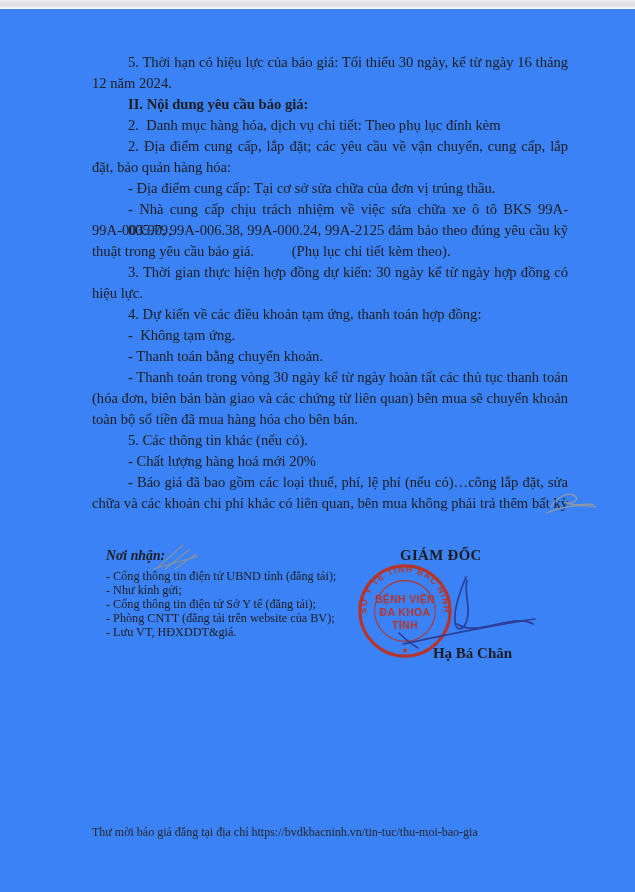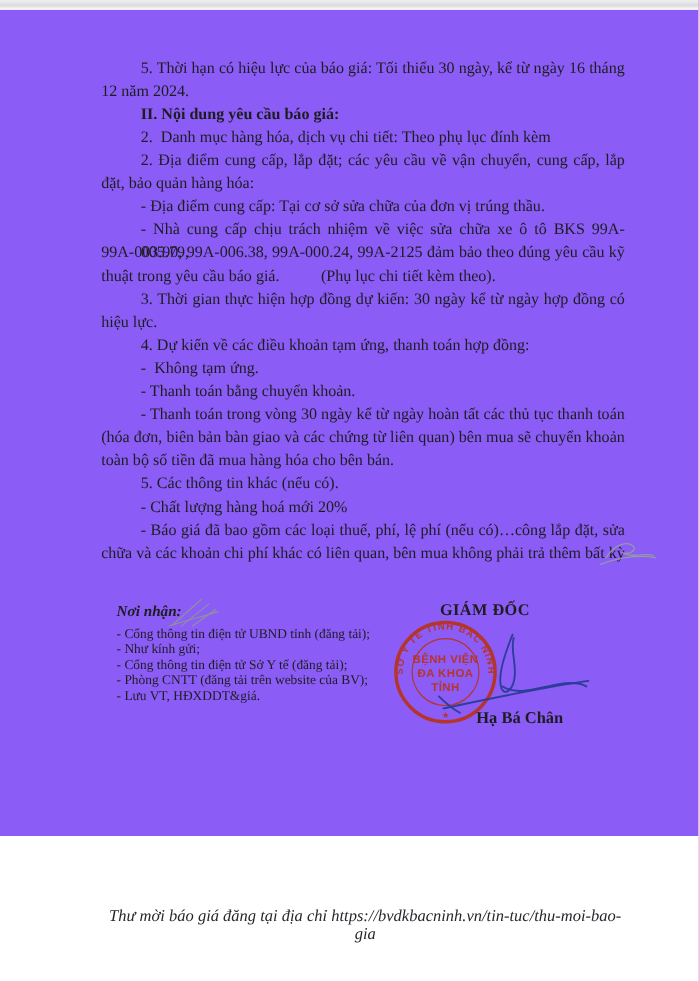--- a/index.html
+++ b/index.html
@@ -1,17 +1,17 @@
 <!DOCTYPE html>
 <html><head>
 <meta charset="utf-8">
 <style>
   html,body{margin:0;padding:0;background:#ffffff;}
   body{width:635px;height:892px;overflow:hidden;}
-  .page{position:relative;width:635px;height:760px;background:#8b5cf6;
+  .page{position:relative;width:635px;height:892px;background:#3b82f6;
         font-family:"Liberation Serif","DejaVu Serif",serif;color:#1d1d1f;}
   .scan-edge{position:absolute;top:0;left:0;width:635px;height:9px;
         background:linear-gradient(to bottom,#f0f0f1 0%,#dcdcdf 55%,#ffffff 100%);}
   
   .doc-body{position:absolute;left:92px;top:52px;width:476px;
         font-size:14.6px;}
   .ln{height:21px;line-height:21px;white-space:pre-wrap;}
   .ln.j{text-align:justify;text-align-last:justify;white-space:normal;}
   .ln.ind{padding-left:36px;}
   .ln.b{font-weight:bold;}
@@ -28,21 +28,21 @@
   .ring-text{font-size:8.8px;letter-spacing:1.2px;}
   .center-text{font-size:10.6px;letter-spacing:.4px;}
   .star-text{font-size:8px;}
   .sig-ink{position:absolute;left:396px;top:564px;width:150px;height:85px;}
   .sign-name{position:absolute;left:400px;top:645px;width:145px;text-align:center;
         font-weight:bold;font-size:15px;}
   .paraph-right{position:absolute;left:543px;top:488px;width:56px;height:32px;}
   .paraph-notice{position:absolute;left:149px;top:542px;width:52px;height:30px;}
   
   .footer{position:absolute;left:92px;top:825px;width:480px;
-        font-style:italic;font-size:15px;color:#25272b;text-align:center;}
+        font-size:12px;color:#25272b;}
 </style>
 </head>
 <body>
 
 <div class="page">
 
   <div class="scan-edge"></div>
 
   <div class="doc-body">
     <div class="ln j ind">5. Thời hạn có hiệu lực của báo giá: Tối thiểu 30 ngày, kể từ ngày 16 tháng</div>

